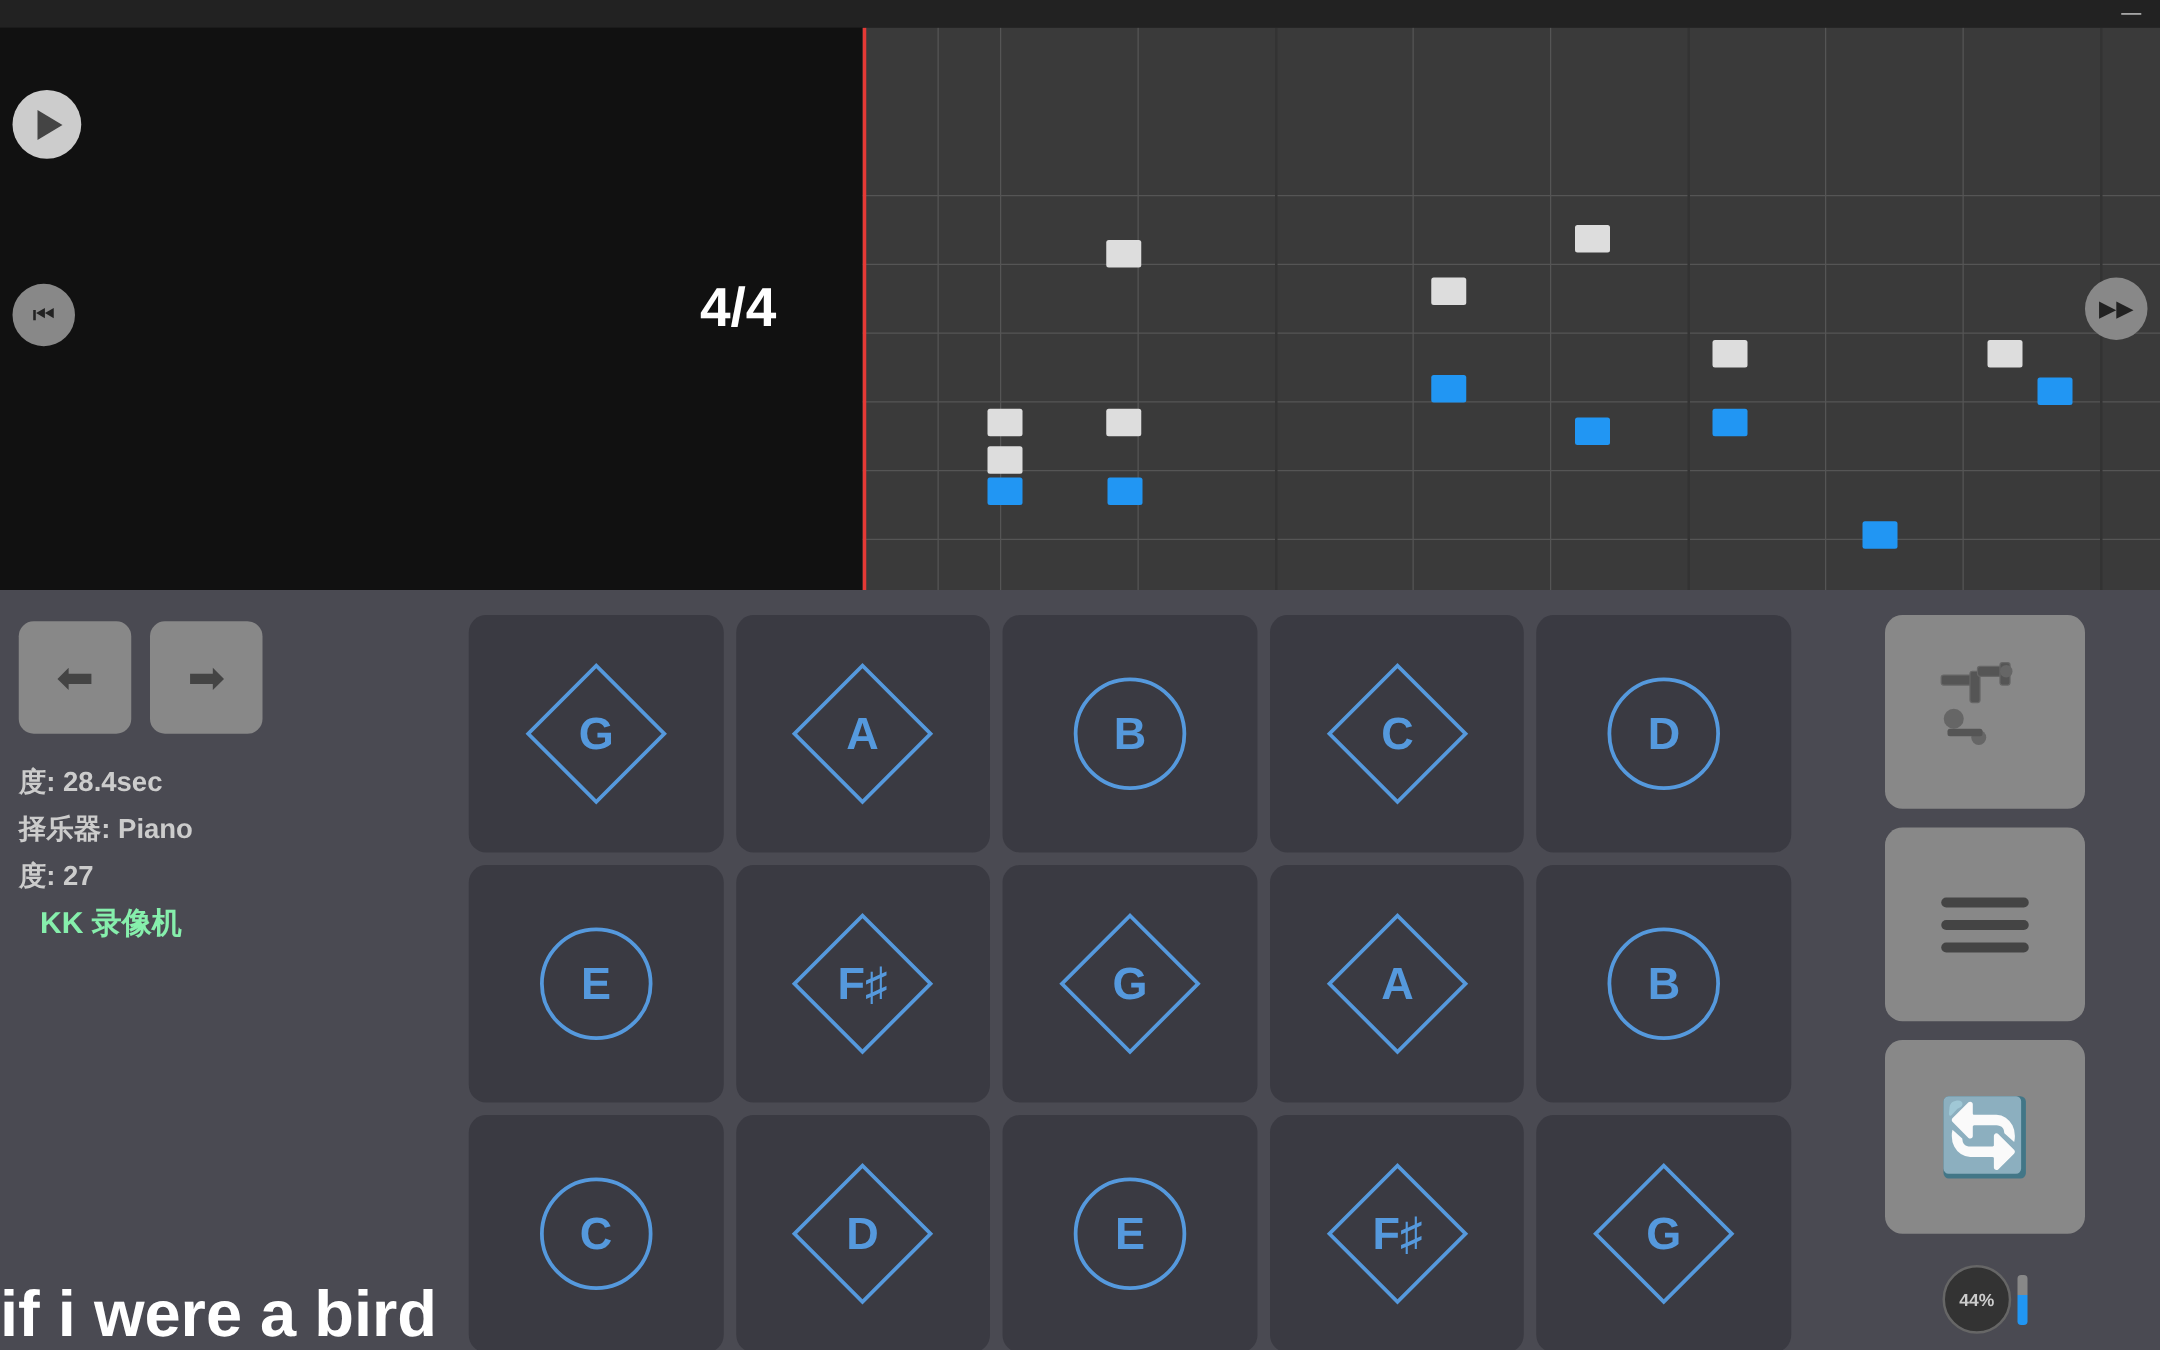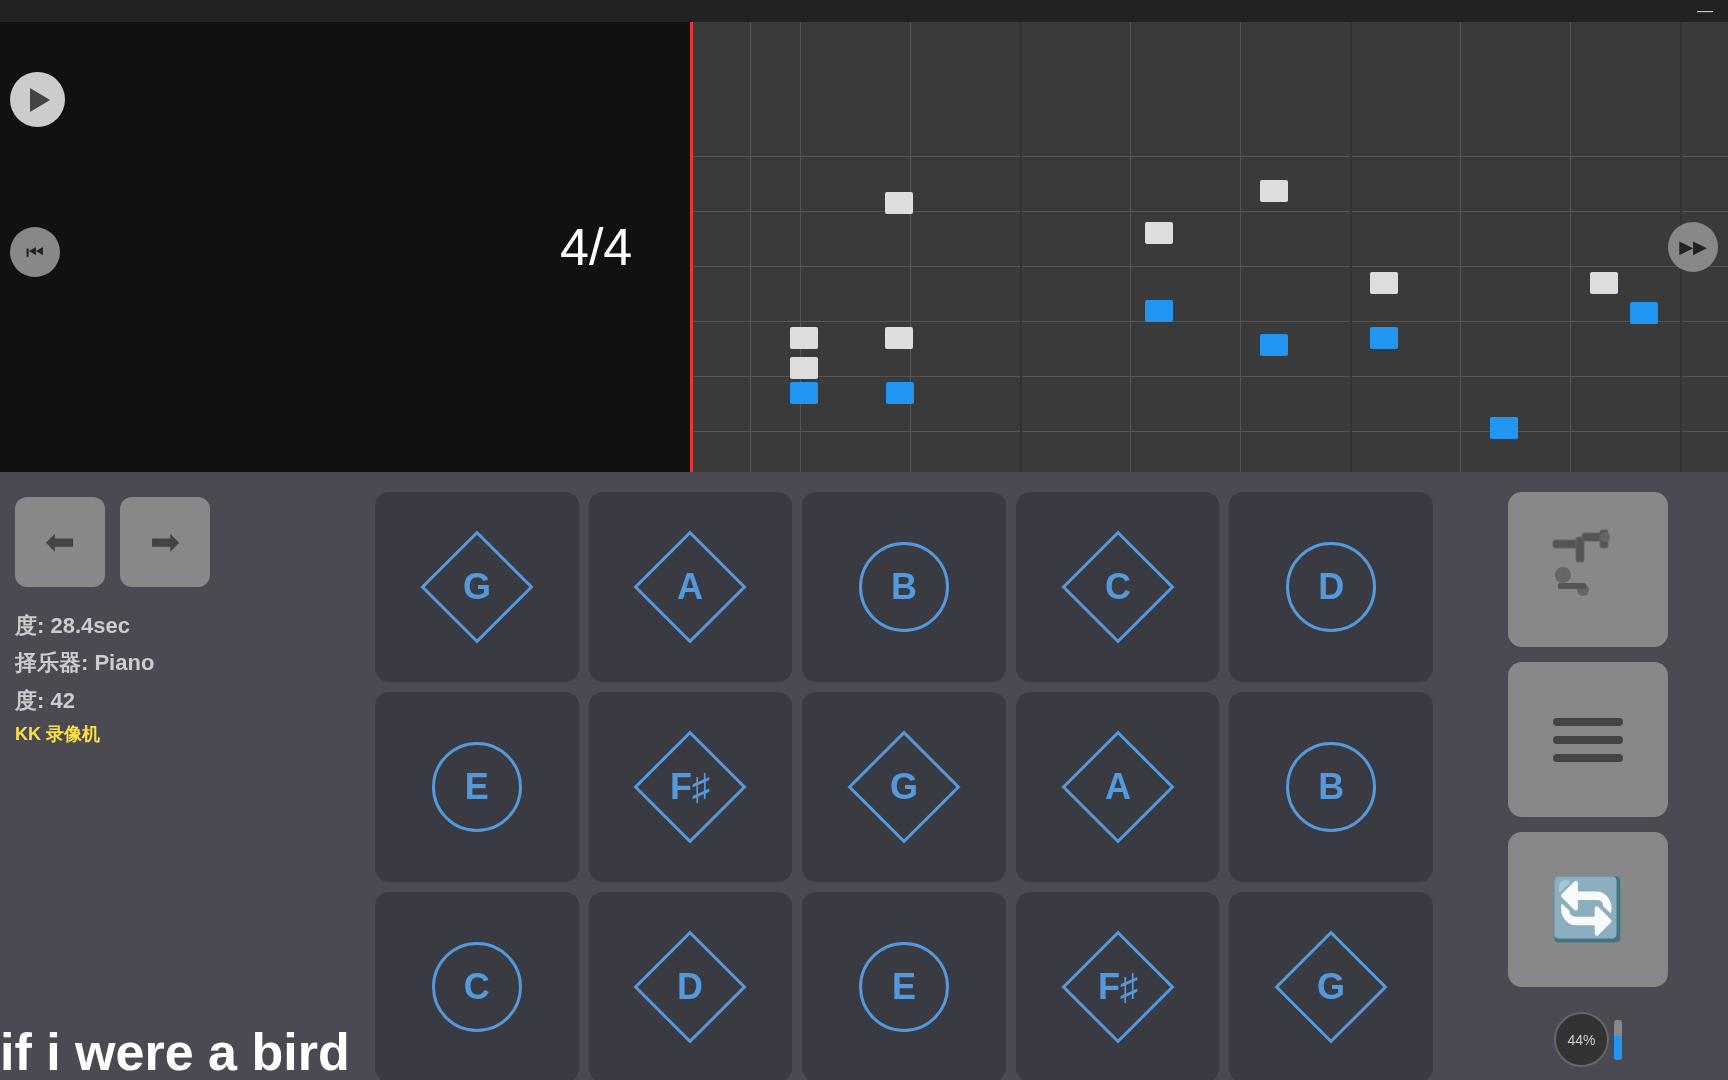--- a/index.html
+++ b/index.html
@@ -66,22 +66,22 @@
       font-size: 20px;
       color: #222;
     }
 
     .time-sig {
       position: absolute;
       left: 560px;
       top: 50%;
       transform: translateY(-50%);
       color: white;
-      font-size: 52px;
-      font-weight: normal;
+      font-size: 44px;
+      font-weight: bold;
       z-index: 5;
     }
 
     
     .sequencer-panel {
       flex: 1;
       height: 450px;
       background: #3a3a3a;
       position: relative;
       overflow: hidden;
@@ -192,22 +192,23 @@
 
     .info-text {
       margin-top: 20px;
       color: #ccc;
       font-size: 22px;
       line-height: 1.7;
       font-weight: bold;
     }
 
     .watermark {
-      color: #fde047;
-      font-size: 18px;
+      color: #86efac;
+      font-size: 24px;
+      margin-left: 17px;
     }
 
     .song-title {
       position: absolute;
       bottom: 20px;
       left: 0;
       color: white;
       font-size: 52px;
       font-weight: bold;
       white-space: nowrap;
@@ -340,21 +341,21 @@
       width: 55px;
       height: 55px;
       border-radius: 50%;
       background: #333;
       border: 2px solid #666;
       display: flex;
       align-items: center;
       justify-content: center;
       color: #ccc;
       font-size: 14px;
-      font-weight: normal;
+      font-weight: bold;
     }
 
     .vol-bar {
       width: 8px;
       height: 40px;
       background: linear-gradient(to top, #2196F3 60%, #888 60%);
       border-radius: 3px;
     }
 
     
@@ -456,21 +457,21 @@
         <span class="arrow">⬅</span>
       </div>
       <div class="nav-btn">
         <span class="arrow">➡</span>
       </div>
     </div>
 
     <div class="info-text">
       <div>度: 28.4sec</div>
       <div>择乐器: Piano</div>
-      <div>度: 42</div>
+      <div>度: 27</div>
       <div class="watermark">KK 录像机</div>
     </div>
 
     <div class="song-title">if i were a bird</div>
   </div>
 
   <div class="note-grid">
 
     <div class="note-btn">
       <div class="diamond-shape">

